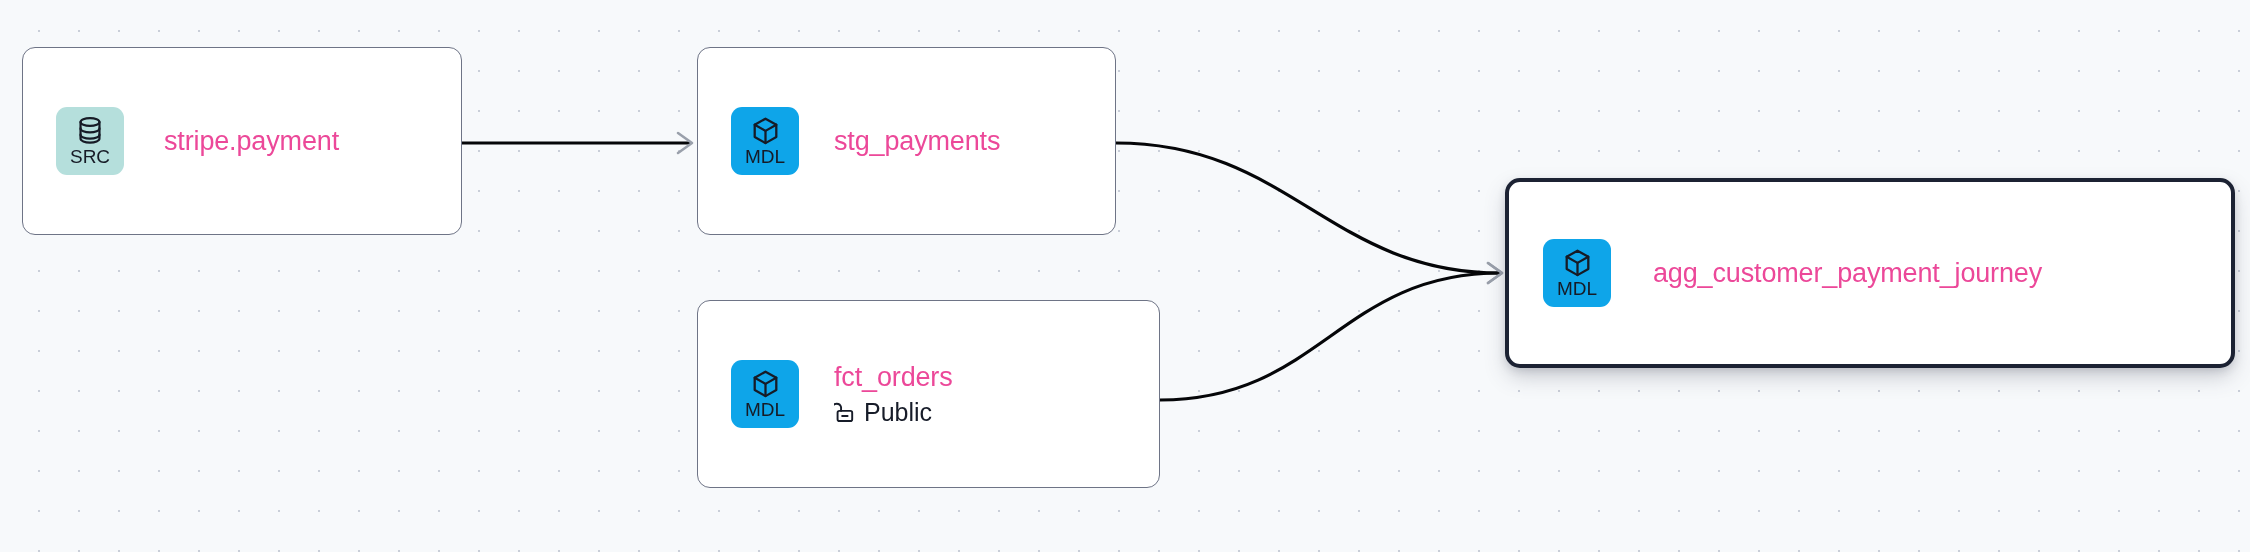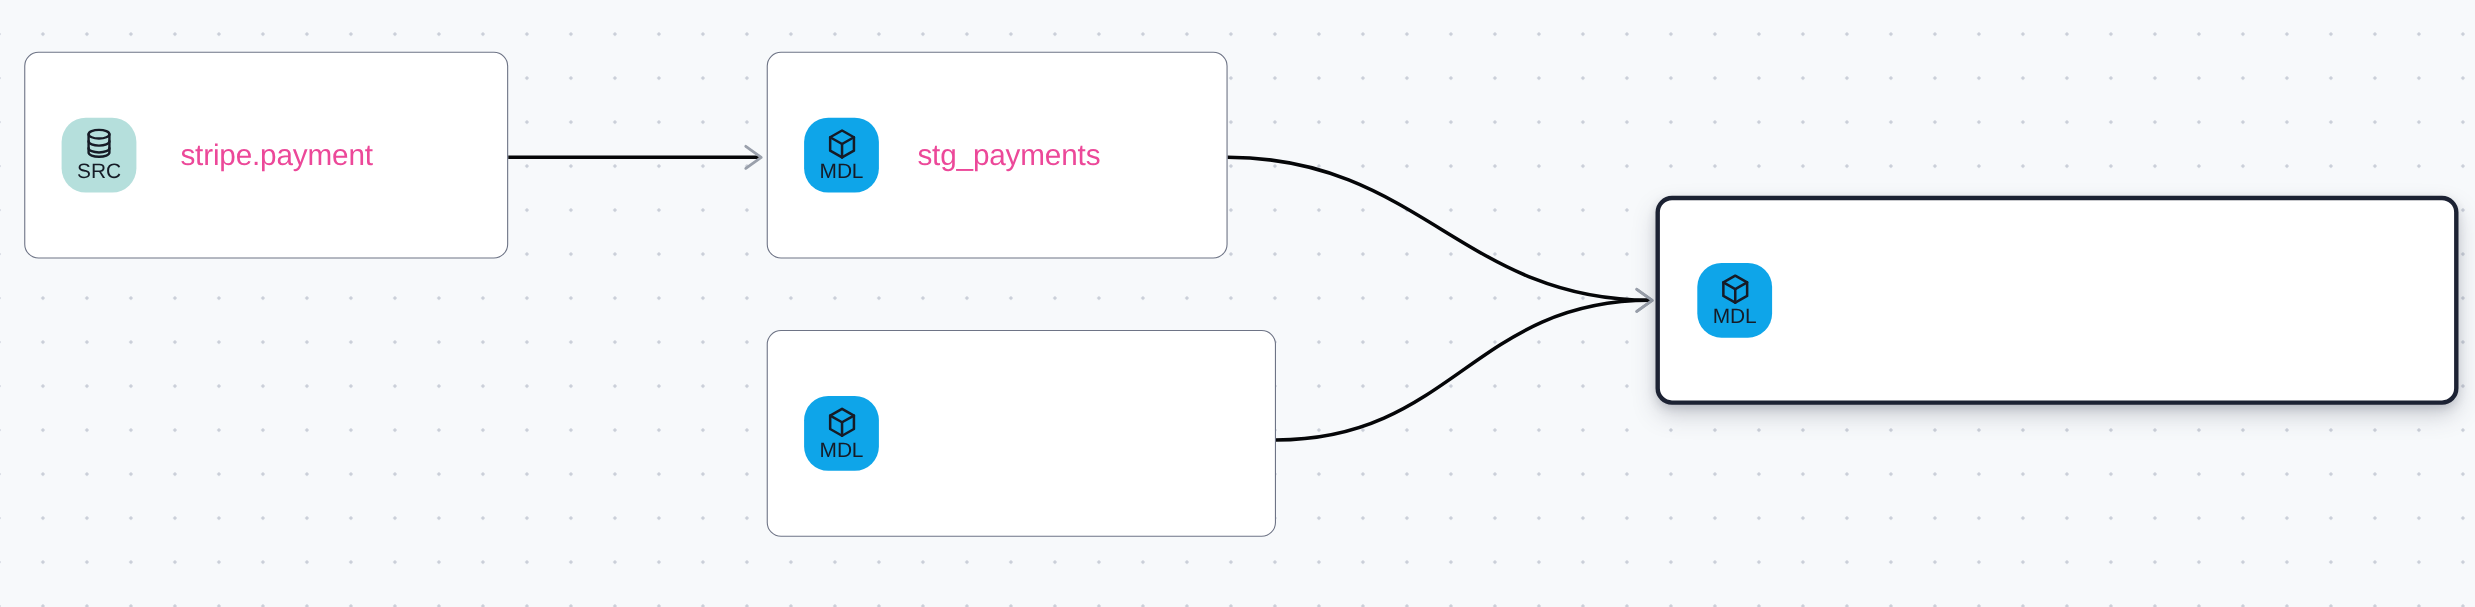--- a/index.html
+++ b/index.html
@@ -64,21 +64,21 @@
     box-shadow: 0 10px 22px -2px rgba(60,66,84,0.26),
                 0 3px 9px -1px rgba(60,66,84,0.18);
     z-index: 8;
   }
 
   
   .badge {
     flex: 0 0 auto;
     width: 68px;
     height: 68px;
-    border-radius: 22px;
+    border-radius: 11px;
     display: flex;
     flex-direction: column;
     align-items: center;
     justify-content: center;
     gap: 1px;
   }
   .badge.src { background: #b5dfdc; }
   .badge.mdl { background: #0ea5e9; }
 
   .badge svg { display: block; }
@@ -209,30 +209,46 @@
       <span>
         <svg width="29" height="30" viewBox="0 0 24 25" fill="none" stroke="#161b26" stroke-width="1.9" stroke-linecap="round" stroke-linejoin="round">
           <path d="M12 2.2 L21 7.3 V 17.5 L12 22.6 L3 17.5 V 7.3 Z"></path>
           <path d="M3 7.3 L12 12.4 L21 7.3"></path>
           <path d="M12 12.4 V 22.6"></path>
         </svg>
       </span>
       <span class="badge-text">MDL</span>
     </div>
 
+    <div class="node-body">
+      <div class="node-title">fct_orders</div>
+      <div class="node-sub">
+        <span>
+          <svg width="22" height="24" viewBox="0 0 20 22" fill="none" stroke="#171c29" stroke-width="1.75" stroke-linecap="round" stroke-linejoin="round">
+            <rect x="3.2" y="10" width="13.4" height="9.3" rx="1.7"></rect>
+            <path d="M6.4 10 V 6.6 A 4.1 4.1 0 0 0 -1.6 6.6"></path>
+            <path d="M7.4 14.6 H 12.4"></path>
+          </svg>
+        </span>
+        <span>Public</span>
+      </div>
+    </div>
   </div>
 
   <div class="node selected" id="node-agg-customer-payment-journey">
 
     <div class="badge mdl">
       <span>
         <svg width="29" height="30" viewBox="0 0 24 25" fill="none" stroke="#161b26" stroke-width="1.9" stroke-linecap="round" stroke-linejoin="round">
           <path d="M12 2.2 L21 7.3 V 17.5 L12 22.6 L3 17.5 V 7.3 Z"></path>
           <path d="M3 7.3 L12 12.4 L21 7.3"></path>
           <path d="M12 12.4 V 22.6"></path>
         </svg>
       </span>
       <span class="badge-text">MDL</span>
     </div>
 
+    <div class="node-body">
+      <div class="node-title">agg_customer_payment_journey</div>
+    </div>
   </div>
 
 </div>
 
 </body></html>

